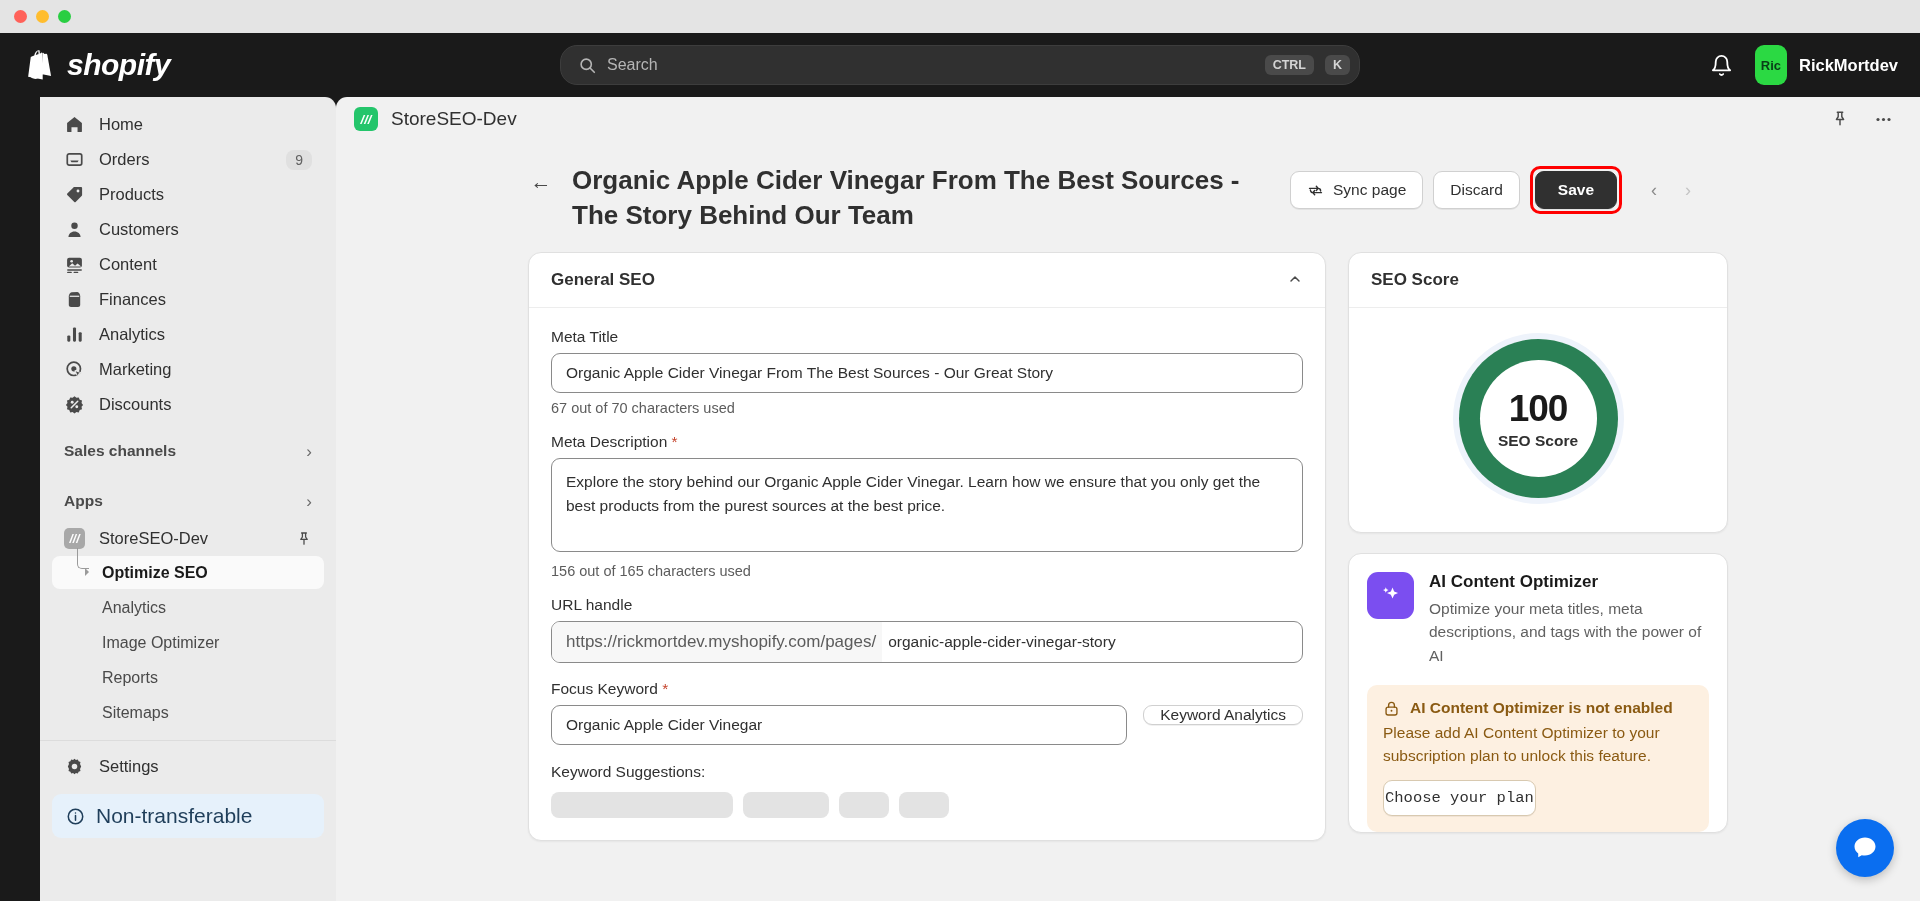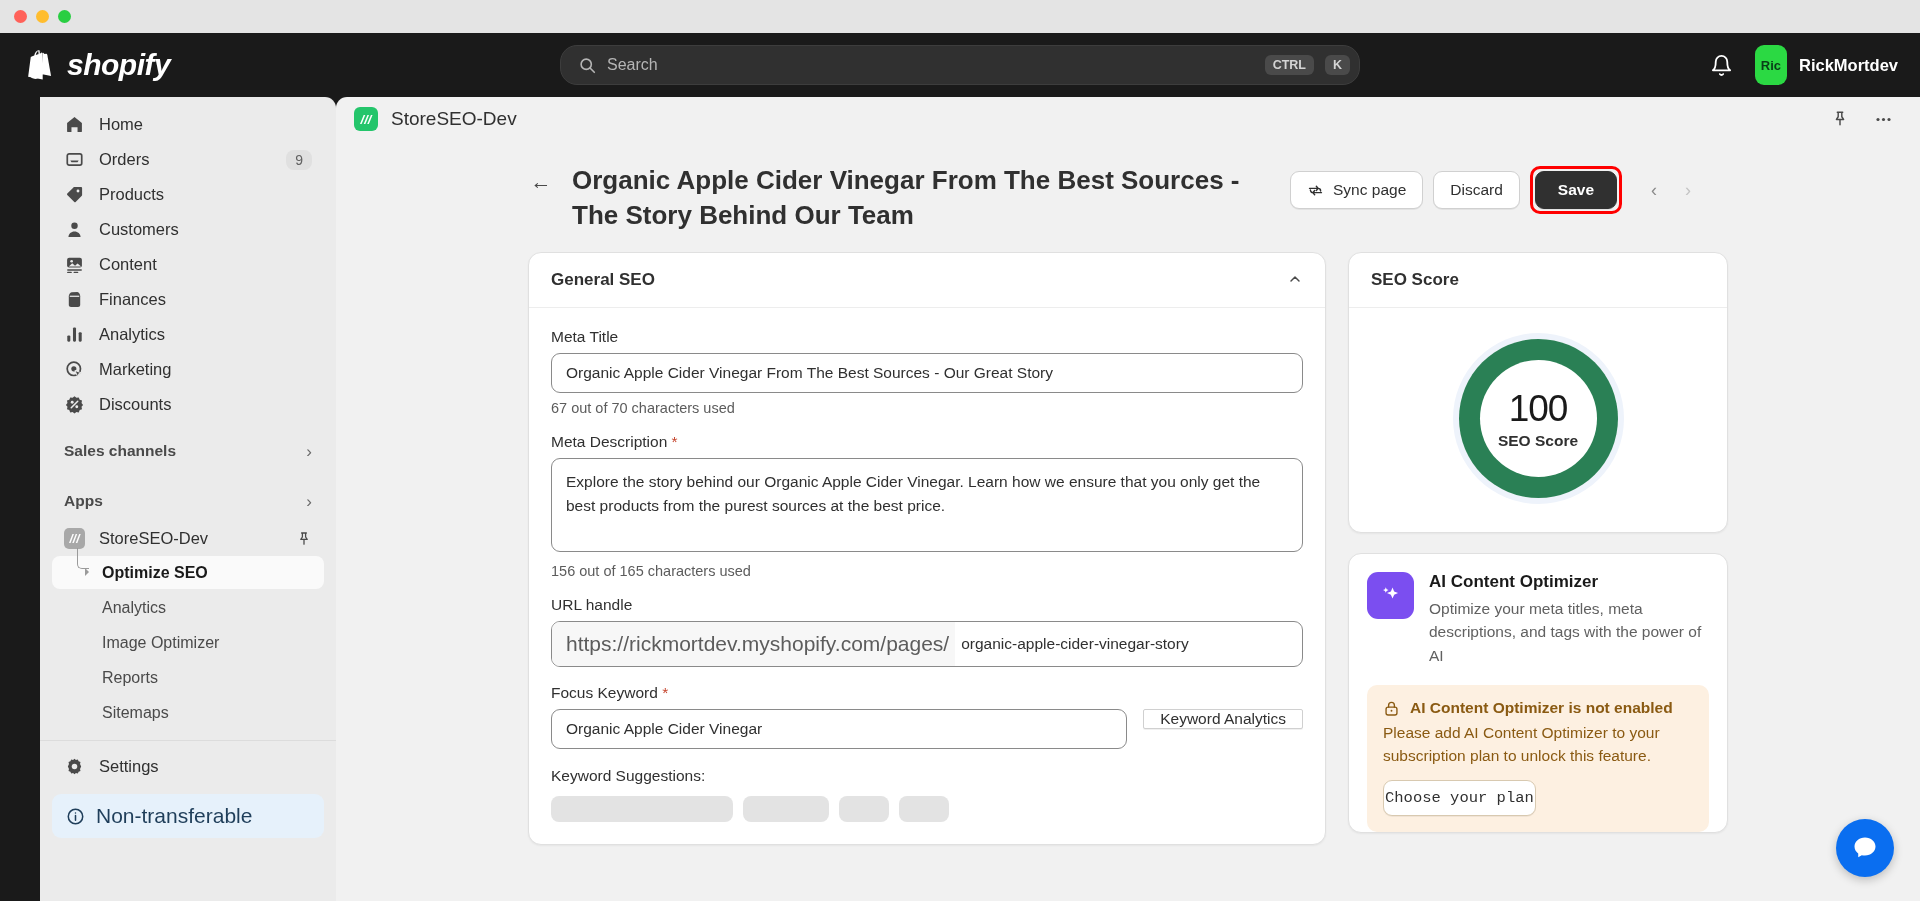--- a/index.html
+++ b/index.html
@@ -220,32 +220,32 @@
     width: 100%; border: 1px solid #8a8a8a; border-radius: 9px;
     padding: 11px 14px; font-size: 15.5px; color: #303030;
     font-family: inherit; line-height: 1.55; resize: none; height: 94px;
     outline: none; background: #fff;
   }
   .url-input {
     display: flex; align-items: center; border: 1px solid #8a8a8a;
     border-radius: 9px; overflow: hidden; background: #fff;
   }
   .url-prefix {
-    background: #f7f7f7; color: #5c5c5c; font-size: 21px;
+    background: #f7f7f7; color: #5c5c5c; font-size: 17px;
     padding: 10px 6px 10px 14px; white-space: nowrap;
   }
   .url-value {
     flex: 1; border: none; outline: none; font-size: 15.5px;
     color: #303030; padding: 10px 14px 10px 6px; font-family: inherit;
     background: transparent;
   }
   .kw-row { display: flex; gap: 16px; align-items: flex-start; }
   .kw-input { flex: 1; }
   .kw-btn {
-    border: 1px solid #d0d0d0; border-radius: 2px; background: #fff;
+    border: 1px solid #d0d0d0; border-radius: 9px; background: #fff;
     font-size: 15.5px; color: #303030; padding: 0 16px; cursor: pointer;
     font-family: inherit; white-space: nowrap;
     box-shadow: 0 1px 0 rgba(0,0,0,0.06);
   }
   .kw-sugg-label { font-size: 15.5px; color: #303030; margin-top: 18px; }
   .kw-chips { display: flex; gap: 10px; margin-top: 11px; }
   .kw-chip {
     height: 26px; border-radius: 8px; background: #e3e3e3;
   }
 
@@ -258,21 +258,21 @@
     width: 159px; height: 159px; border-radius: 50%;
     background: conic-gradient(#2a8055 0 100%);
     display: flex; align-items: center; justify-content: center;
     box-shadow: 0 0 0 6px #eef3fb;
   }
   .ring-inner {
     width: 117px; height: 117px; border-radius: 50%; background: #fff;
     display: flex; flex-direction: column; align-items: center;
     justify-content: center; gap: 2px;
   }
-  .score-num { font-size: 37px; font-weight: 400; color: #1a1a1a; letter-spacing: -1px; }
+  .score-num { font-size: 37px; font-weight: 700; color: #1a1a1a; letter-spacing: -1px; }
   .score-lbl { font-size: 15.5px; font-weight: 600; color: #303030; }
 
   
   .ai-card { padding: 18px 18px 0; overflow: hidden; }
   .ai-top { display: flex; gap: 15px; }
   .ai-icon {
     width: 47px; height: 47px; border-radius: 11px; background: #7b4ef0;
     display: flex; align-items: center; justify-content: center;
     flex-shrink: 0;
   }

